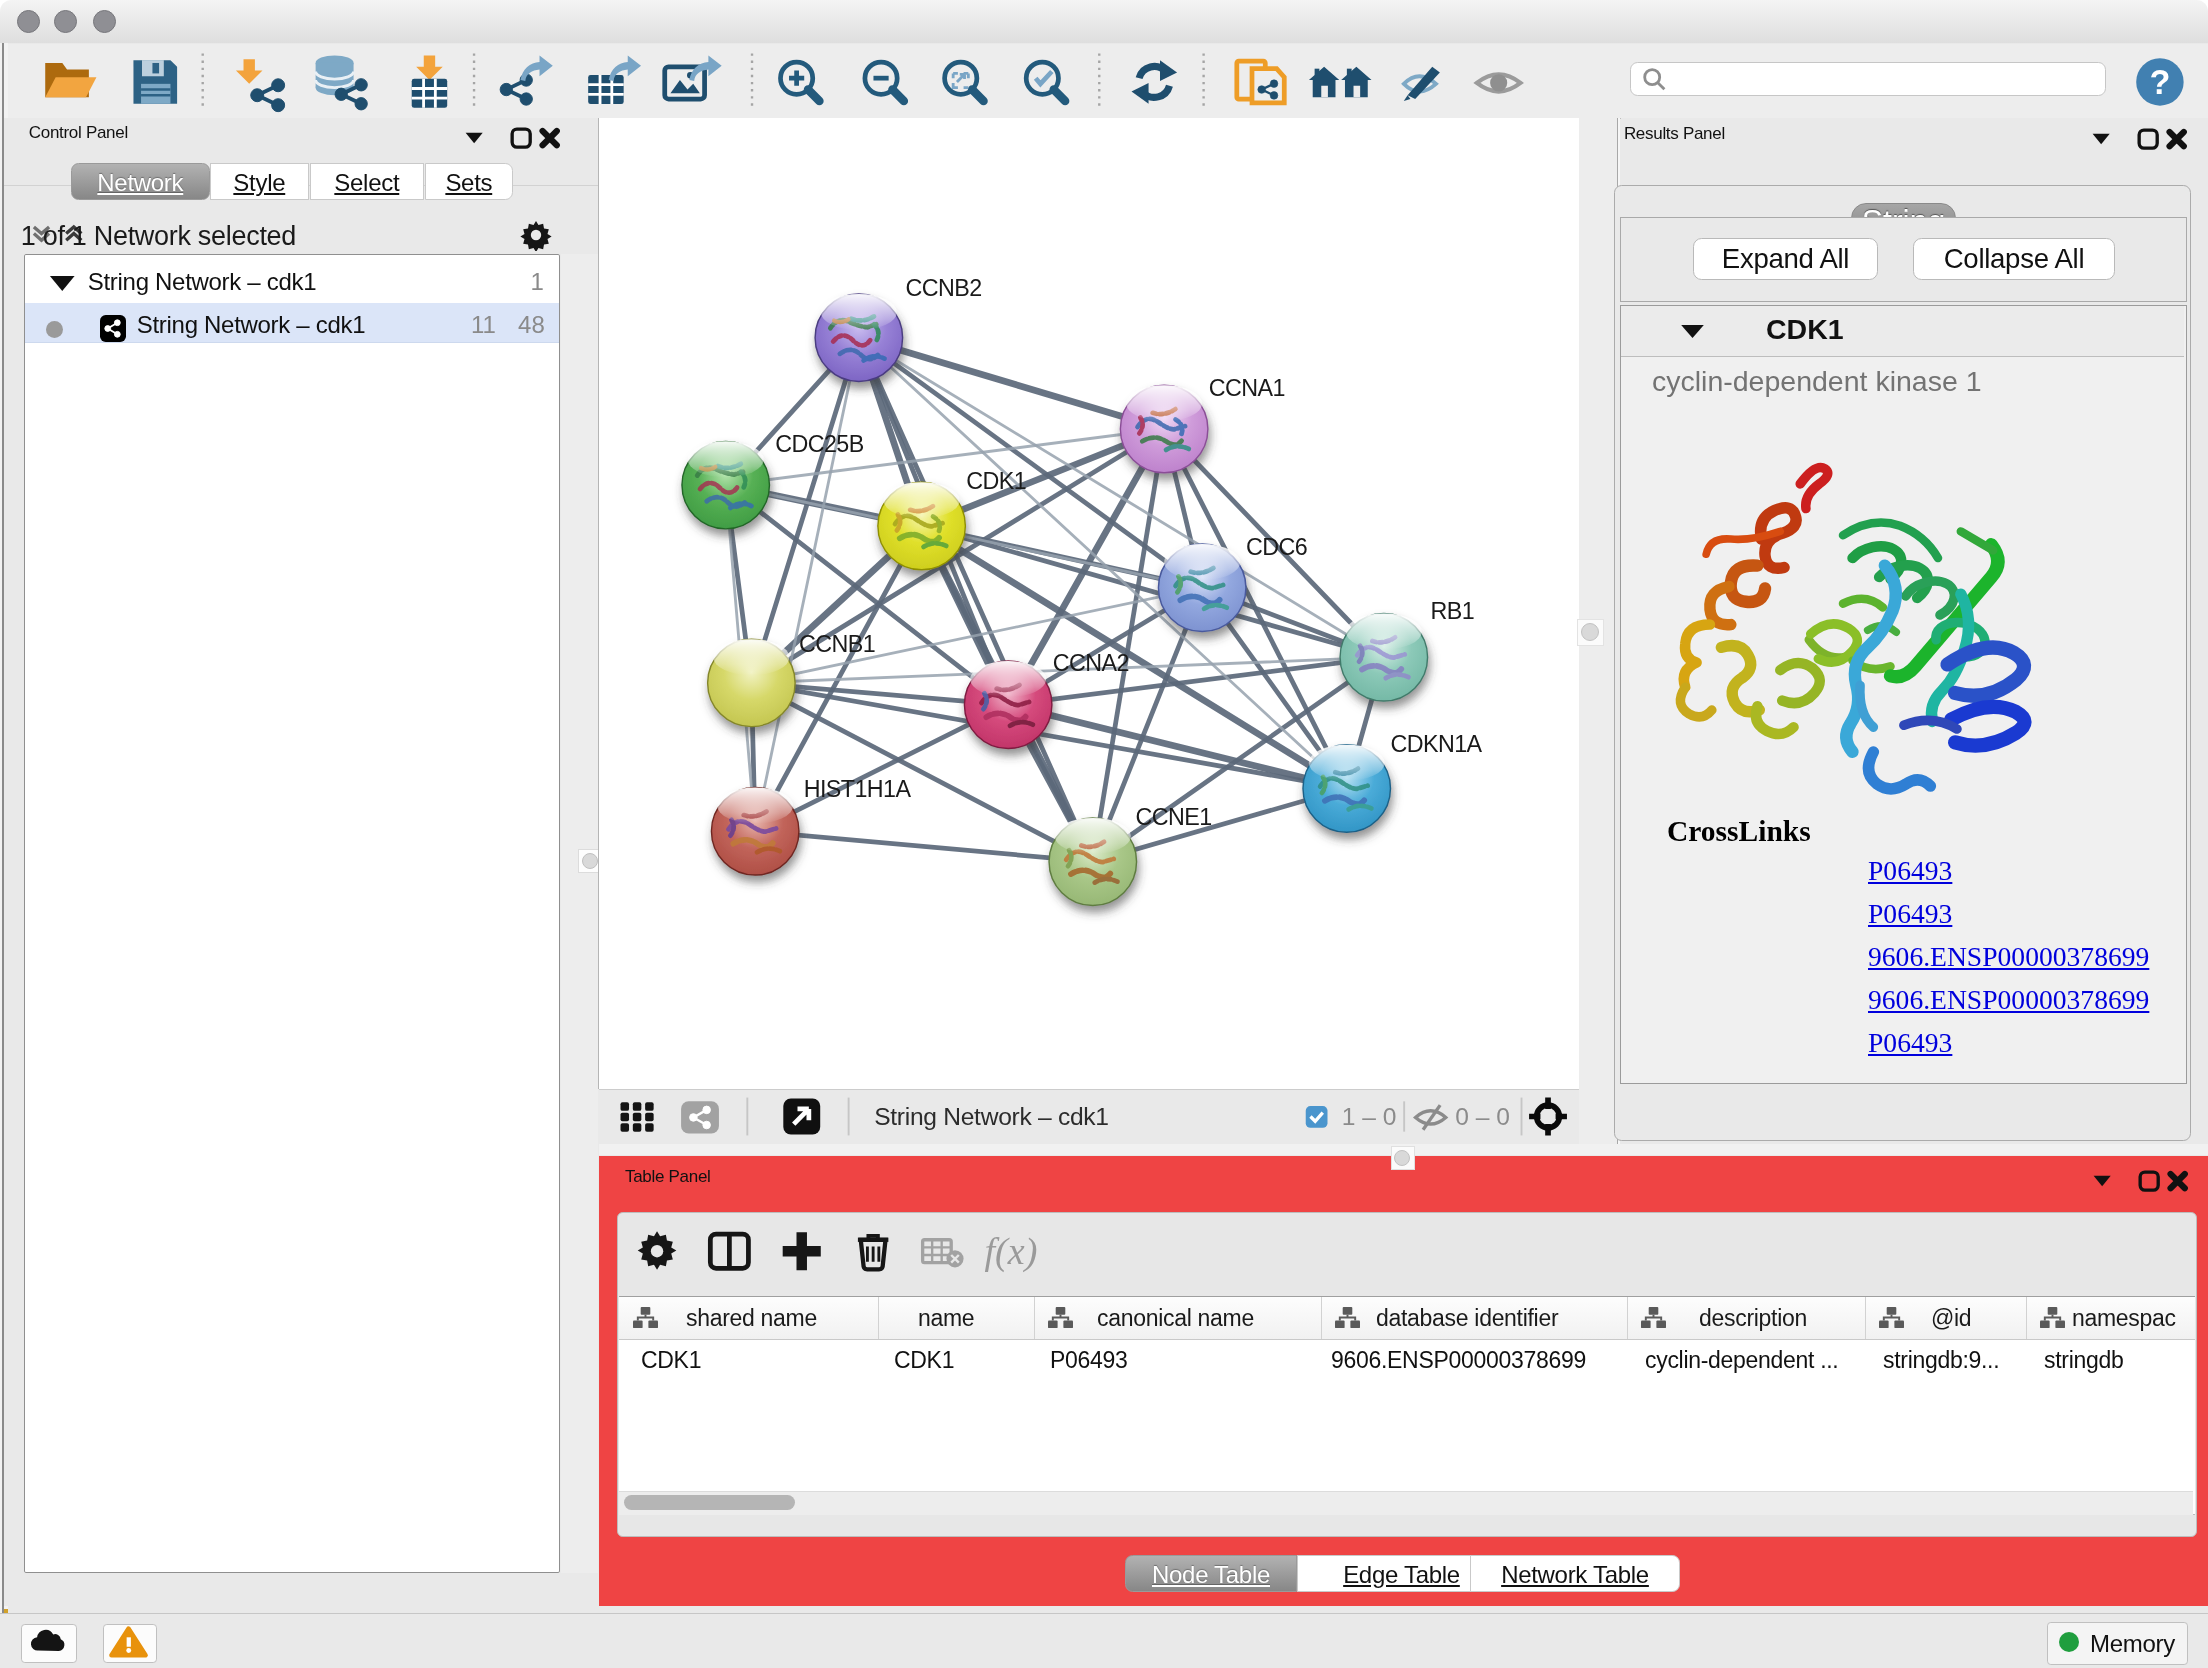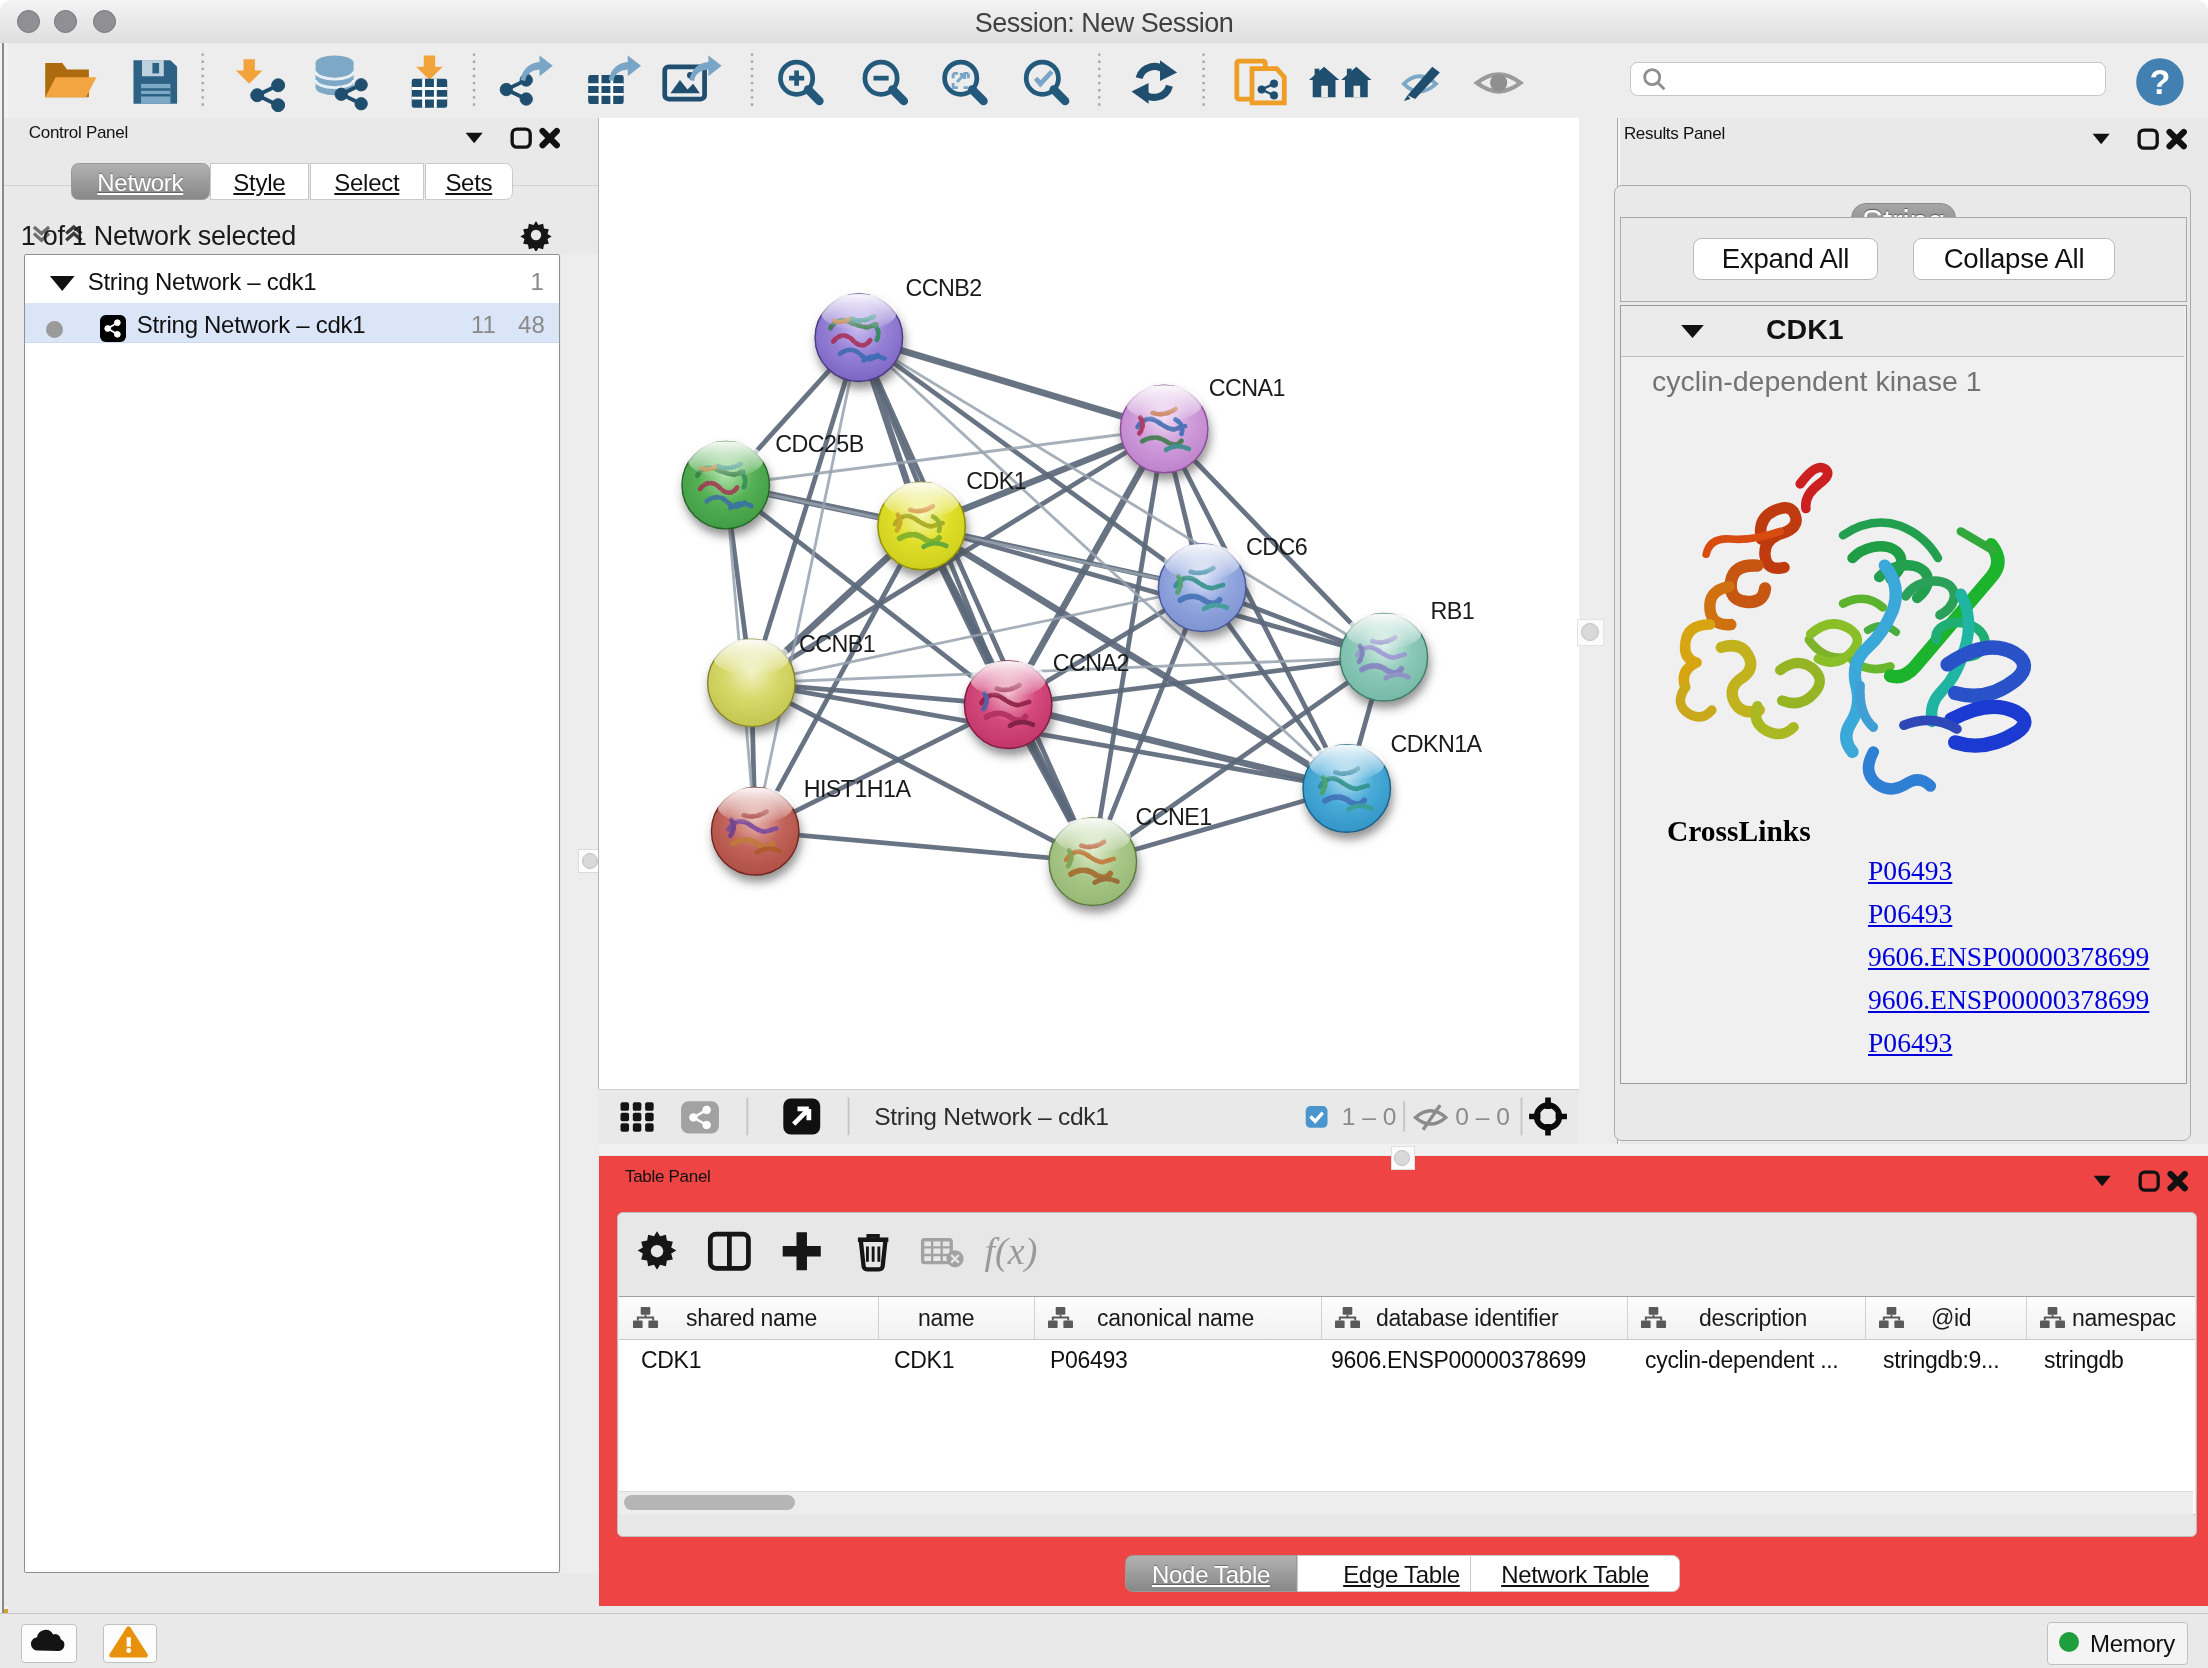--- a/index.html
+++ b/index.html
@@ -38,21 +38,20 @@
   #ledge{left:0;top:43px;width:7.6px;height:1625px;background:#f2f2f2;}
   #ledge .dark{position:absolute;left:1.9px;top:0;width:1.9px;height:100%;background:#8a8a8a;}
   #ledge .dots{position:absolute;left:3.8px;top:114px;width:3.8px;height:1465px;background:repeating-linear-gradient(#d2a12a 0 6.7px, rgba(0,0,0,0) 6.7px 44px);}
 </style>
 </head>
 <body>
 <div class="abs" id="titlebar">
   <div class="tl" style="left:17px"></div>
   <div class="tl" style="left:54px"></div>
   <div class="tl" style="left:93px"></div>
-  <div id="wtitle">Session: New Session</div>
 </div>
 <div class="abs" style="left:0;top:43px;width:2208px;height:1625px;background:#e9e9e9;"></div>
 <div class="abs" id="toolbar">
 <svg width="2208" height="74" viewBox="0 0 2322 78">
 <defs>
  <g id="shareg">
    <circle cx="-11" cy="0" r="6.5"></circle>
           <circle cx="10" cy="-10" r="6.5"></circle>
           <circle cx="10" cy="10" r="6.5"></circle>
    <path d="M-11,0 L10,-10 M-11,0 L10,10" stroke-width="4" fill="none"></path>

